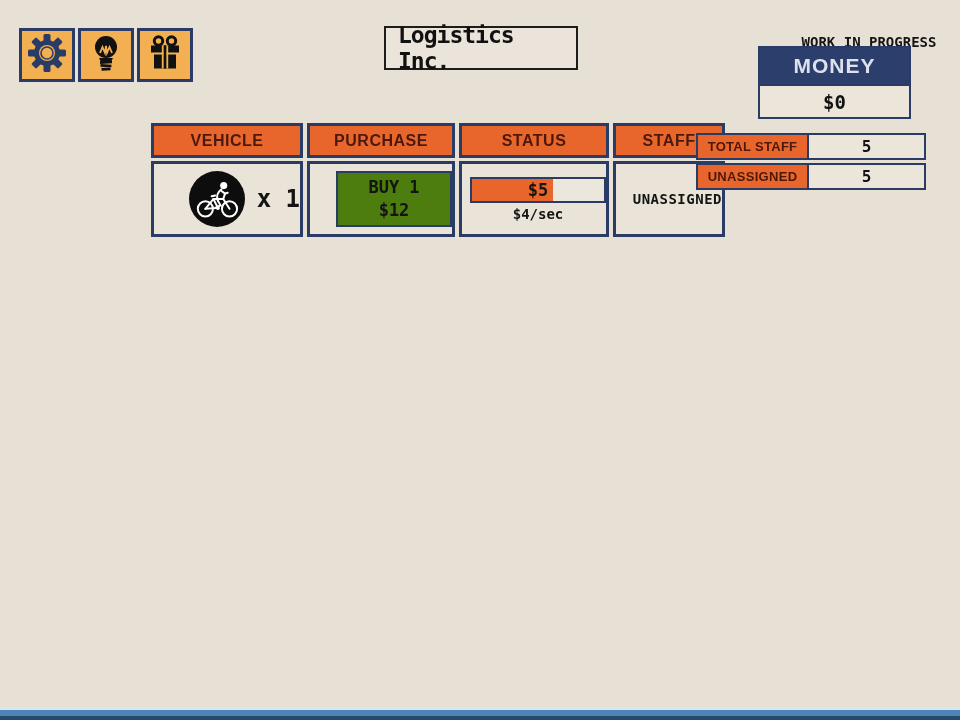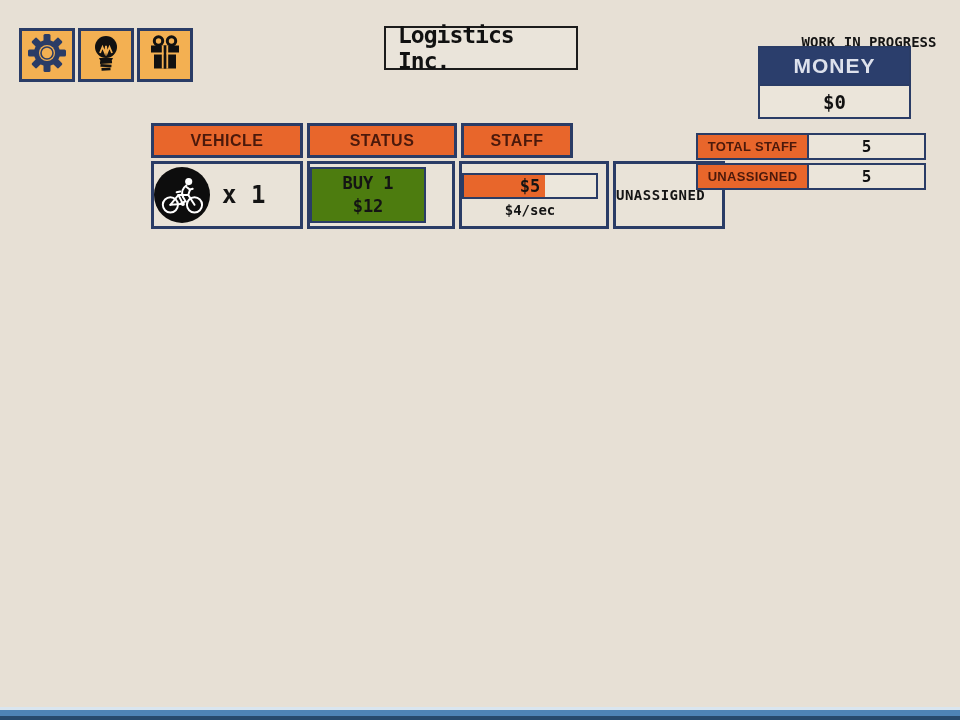--- a/index.html
+++ b/index.html
@@ -31,22 +31,22 @@
 
   
   .vtable { position:absolute; left:135px; top:123px; }
   .thead, .trow { display:flex; gap:4px;padding-left:16px; }
   .thead { margin-bottom:3px; }
   .c1 { width:152px; } .c2 { width:148px; } .c3 { width:150px; } .c4 { width:112px; }
   .hcell { height:35px; background:#e8662b; border:3px solid #2a3c66;
            display:flex; align-items:center; justify-content:center;
            font-family:"Liberation Sans", sans-serif; font-weight:bold; font-size:16px;
            color:#4b190b; letter-spacing:0.5px; }
-  .rcell { height:68px; background:#e9e3d8; border:3px solid #2a3c66;
-           display:flex; align-items:center; justify-content:flex-start; }
+  .rcell { height:76px; background:#e9e3d8; border:3px solid #2a3c66;
+           display:flex; align-items:center; justify-content:flex-end; }
 
   .vehicle-wrap { display:flex; align-items:center; gap:12px; }
   .bike-badge { width:56px; height:56px; border-radius:50%; background:#0d0d0d;
                 display:flex; align-items:center; justify-content:center; }
   .vehicle-count { font-size:24px; font-weight:bold; color:#141414; }
 
   .buy-btn { width:116px; height:56px; background:#4d7c0f; border:2px solid #2a3c66;
              display:flex; flex-direction:column; align-items:center; justify-content:center;
              font-family:"DejaVu Sans Mono", monospace; font-size:17px; font-weight:bold;
              color:#141414; line-height:1.35; cursor:pointer; }
@@ -138,20 +138,21 @@
 
   <div class="wip">WORK IN PROGRESS</div>
   <div class="money-panel">
     <div class="money-header">MONEY</div>
     <div class="money-value">$0</div>
   </div>
 
   <div class="vtable">
     <div class="thead">
       <div class="hcell c1">VEHICLE</div>
+      <div class="hcell c2">PURCHASE</div>
       <div class="hcell c3">STATUS</div>
       <div class="hcell c4">STAFF</div>
     </div>
     <div class="trow">
       <div class="rcell c1">
         <div class="vehicle-wrap">
           <div class="bike-badge">
             <svg width="50" height="50" viewBox="0 0 56 56">
               <g fill="none" stroke="#fff" stroke-width="2.2" stroke-linecap="round">
                 <circle cx="15" cy="39" r="8.5"></circle>

